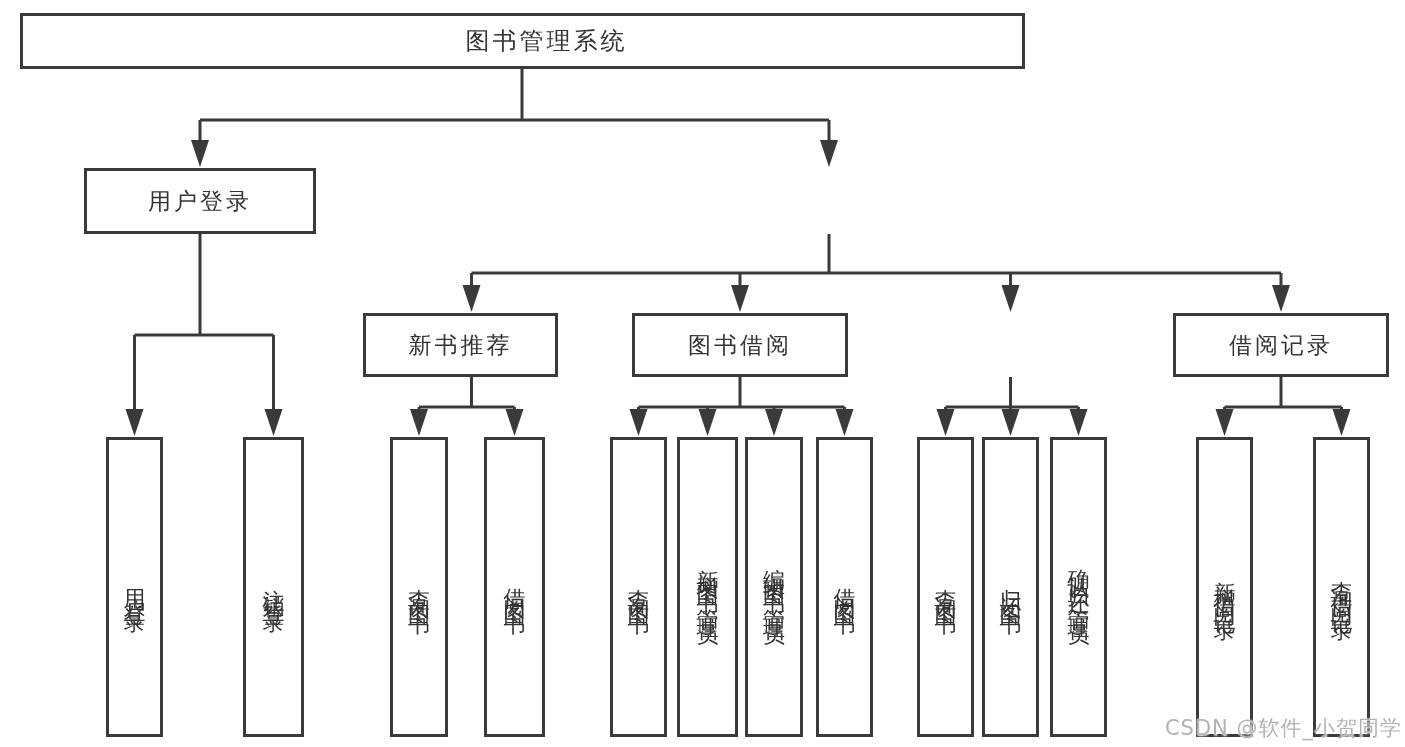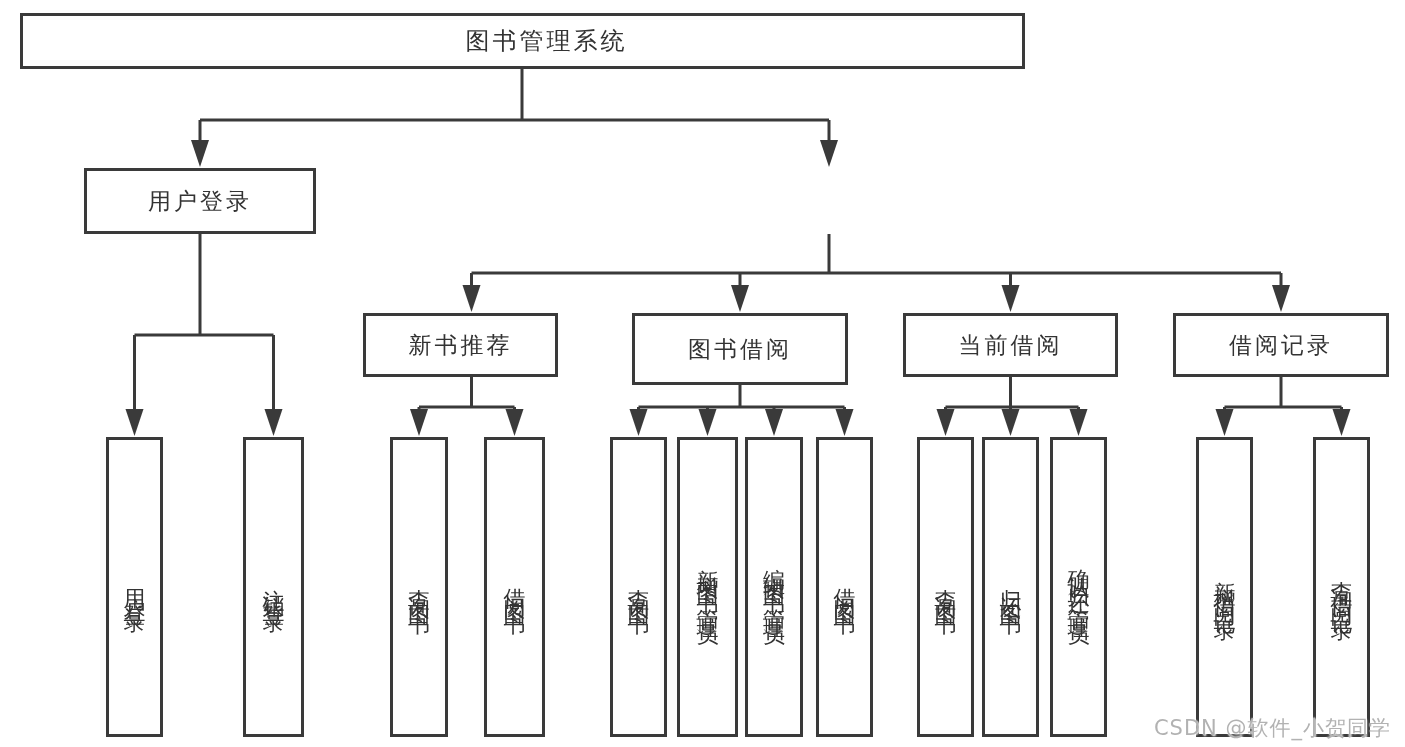--- a/index.html
+++ b/index.html
@@ -48,21 +48,21 @@
   .vtext {
     writing-mode: vertical-lr;
     text-orientation: mixed;
     font-size: 22px;
     letter-spacing: 8px;
     line-height: 1;
     color: #333333;
   }
   #watermark {
     position: absolute;
-    right: 14px;
+    right: 3px;
     bottom: 5px;
     font-size: 21px;
     letter-spacing: 1px;
     color: #b2b2b2;
     text-shadow: 0 0 2px #ffffff, 1px 1px 2px #ffffff;
     white-space: nowrap;
     z-index: 5;
   }
 </style>
 </head>
@@ -104,22 +104,21 @@
     <path d="M1281 377 V407 M1224.5 407 H1341.5 M1224.5 407 V412 M1341.5 407 V412"></path>
     <polygon points="1215.5,409 1233.5,409 1224.5,436"></polygon>
     <polygon points="1332.5,409 1350.5,409 1341.5,436"></polygon>
   </svg>
 
   <div class="node hnode root" style="left:20px; top:13px; width:1005px; height:56px;padding-left:48px;">图书管理系统</div>
 
   <div class="node hnode" style="left:84px; top:168px; width:232px; height:66px;">用户登录</div>
 
   <div class="node hnode" style="left:363px; top:313px; width:195px; height:64px;">新书推荐</div>
-  <div class="node hnode" style="left:632px; top:313px; width:216px; height:72px;">图书借阅</div>
-  <div class="node hnode" style="left:903px; top:313px; width:215px; height:64px;">当前借阅</div>
+  <div class="node hnode" style="left:632px; top:313px; width:216px; height:64px;">图书借阅</div>
   <div class="node hnode" style="left:1173px; top:313px; width:216px; height:64px;">借阅记录</div>
 
   <div class="node vnode" style="left:106px; width:57px;">
     <span class="vtext">用户登录</span>
   </div>
   <div class="node vnode" style="left:243px; width:61px;">
     <span class="vtext">注销登录</span>
   </div>
 
   <div class="node vnode" style="left:390px; width:58px;">

